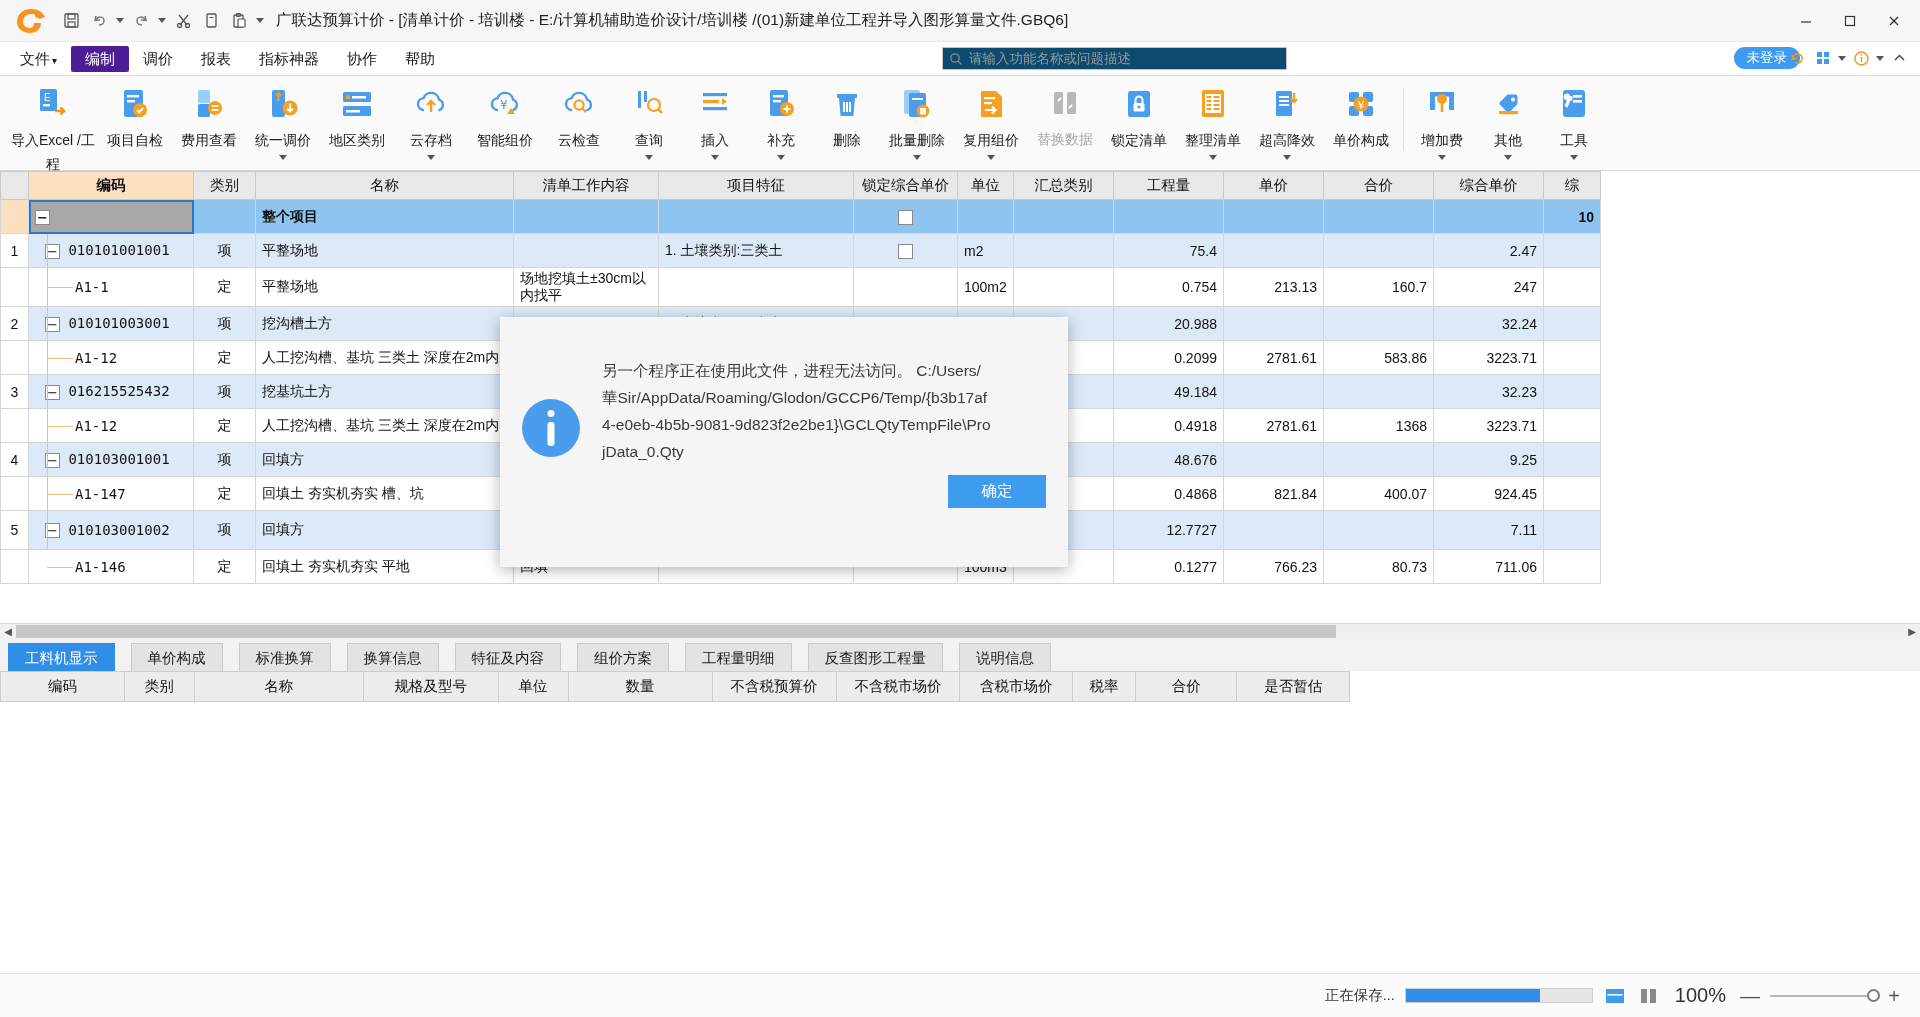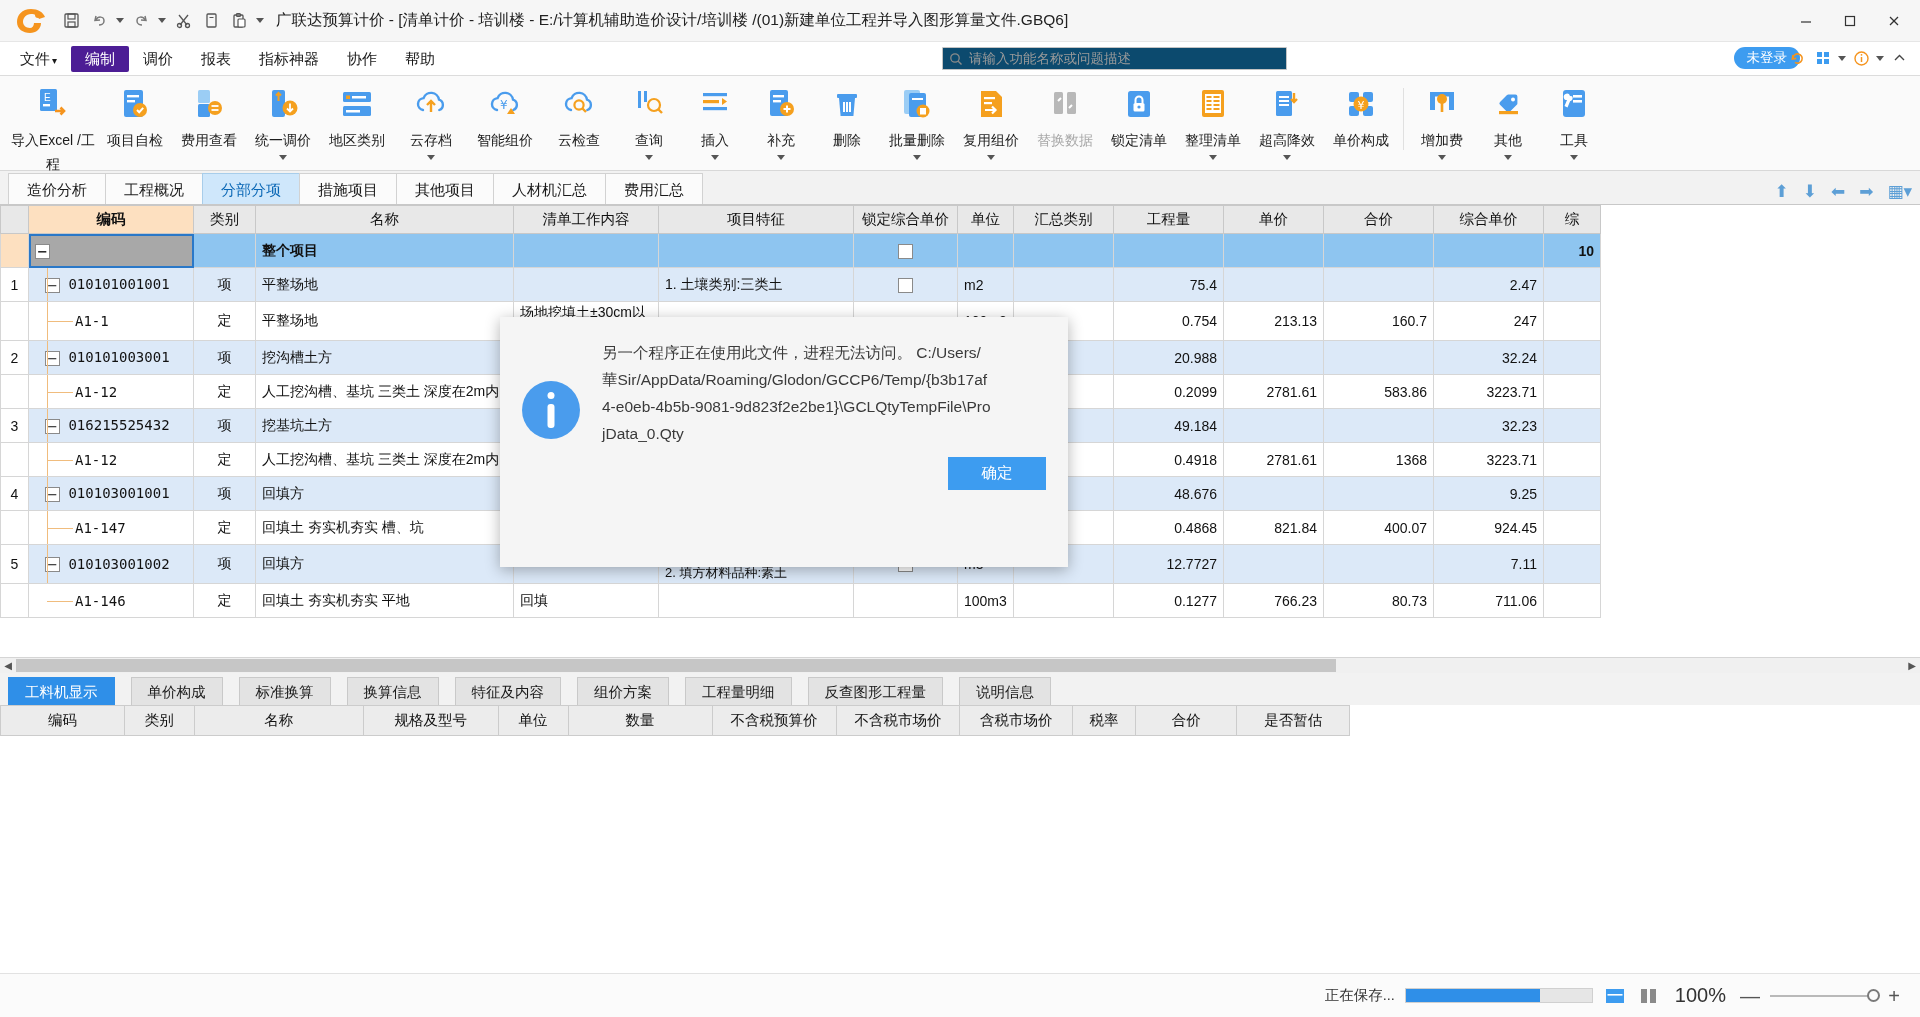--- a/index.html
+++ b/index.html
@@ -77,21 +77,21 @@
     padding-top: 5px; position: relative;
   }
   .rb.w90 { width: 90px; }
   .rb.w74 { width: 74px; }
   .rb .ico { height: 40px; display: flex; align-items: center; justify-content: center; }
   .rb .lbl {
     font-size: 14px; color: #1c1c1c; margin-top: 3px; text-align: center; line-height: 24px;
     white-space: nowrap;
   }
   .rb .lbl.two { white-space: normal; width: 86px; }
-  .rb.disabled .lbl { color: #a8a8a8; }
+  .rb.disabled .lbl { color: #a8a8a8; font-family: Liberation Mono, monospace; }
   .rb .dd {
     width: 0; height: 0; margin-top: 3px;
     border-left: 4px solid transparent; border-right: 4px solid transparent; border-top: 5px solid #555;
   }
   .rb-sep { width: 1px; height: 62px; background: #e0e0e0; margin: 8px 5px 0; }
 
   
   .doctabs {
     height: 34px; background: #f2f2f2; display: flex; align-items: flex-end;
     border-bottom: 1px solid #c8c8c8; position: relative; padding-left: 8px;
@@ -187,21 +187,21 @@
     box-shadow: 0 3px 14px rgba(0,0,0,.3); background: #f5f5f5;
   }
   .modal-title {
     height: 38px; background: #3d9cf0; display: flex; align-items: center; color: #fff;
     font-size: 15.5px; padding-left: 20px; position: relative;
   }
   .modal-close {
     position: absolute; right: 12px; top: 8px; width: 22px; height: 22px; color: #fff;
     font-size: 20px; line-height: 20px; text-align: center;
   }
-  .modal-body { display: flex; padding: 22px 18px 0 22px; }
+  .modal-body { display: flex; padding: 40px 18px 0 22px; }
   .info-ico { width: 58px; height: 58px; border-radius: 50%; background: #4a9ced; flex: none; position: relative; margin-top: 42px; }
   .info-ico::before {
     content:""; position:absolute; left: 50%; top: 11px; width: 7px; height: 7px;
     background:#fff; border-radius: 50%; transform: translateX(-50%);
   }
   .info-ico::after {
     content:""; position:absolute; left: 50%; top: 23px; width: 7px; height: 24px;
     background:#fff; border-radius: 3px; transform: translateX(-50%);
   }
   .modal-msg {
@@ -634,37 +634,20 @@
             <rect x="18" y="9" width="9" height="2.6" fill="#fff"></rect>
             <rect x="18" y="14" width="9" height="2.6" fill="#fff"></rect>
             <path d="M15 10 a3.2 3.2 0 1 0-3 4 l-2.5 6 l3 1.5 l2.6-6.2 a3.2 3.2 0 0 0 2-5 z" fill="#fff"></path>
           </svg>
       </div>
       <div class="lbl">工具</div>
       <div class="dd"></div>
     </div>
   </div>
 
-  <div class="doctabs">
-    <div class="dtab">造价分析</div>
-    <div class="dtab">工程概况</div>
-    <div class="dtab active">分部分项</div>
-    <div class="dtab">措施项目</div>
-    <div class="dtab">其他项目</div>
-    <div class="dtab">人材机汇总</div>
-    <div class="dtab">费用汇总</div>
-
-    <div class="nav">
-      <span class="navarrow">⬆</span>
-      <span class="navarrow">⬇</span>
-      <span class="navarrow">⬅</span>
-      <span class="navarrow">➡</span>
-      <span class="navarrow">▦▾</span>
-    </div>
-  </div>
 
   <div class="grid-wrap">
     <table class="grid">
       <colgroup>
         <col style="width:28px">
           <col style="width:165px">
           <col style="width:62px">
           <col style="width:258px">
         <col style="width:145px">
           <col style="width:195px">

